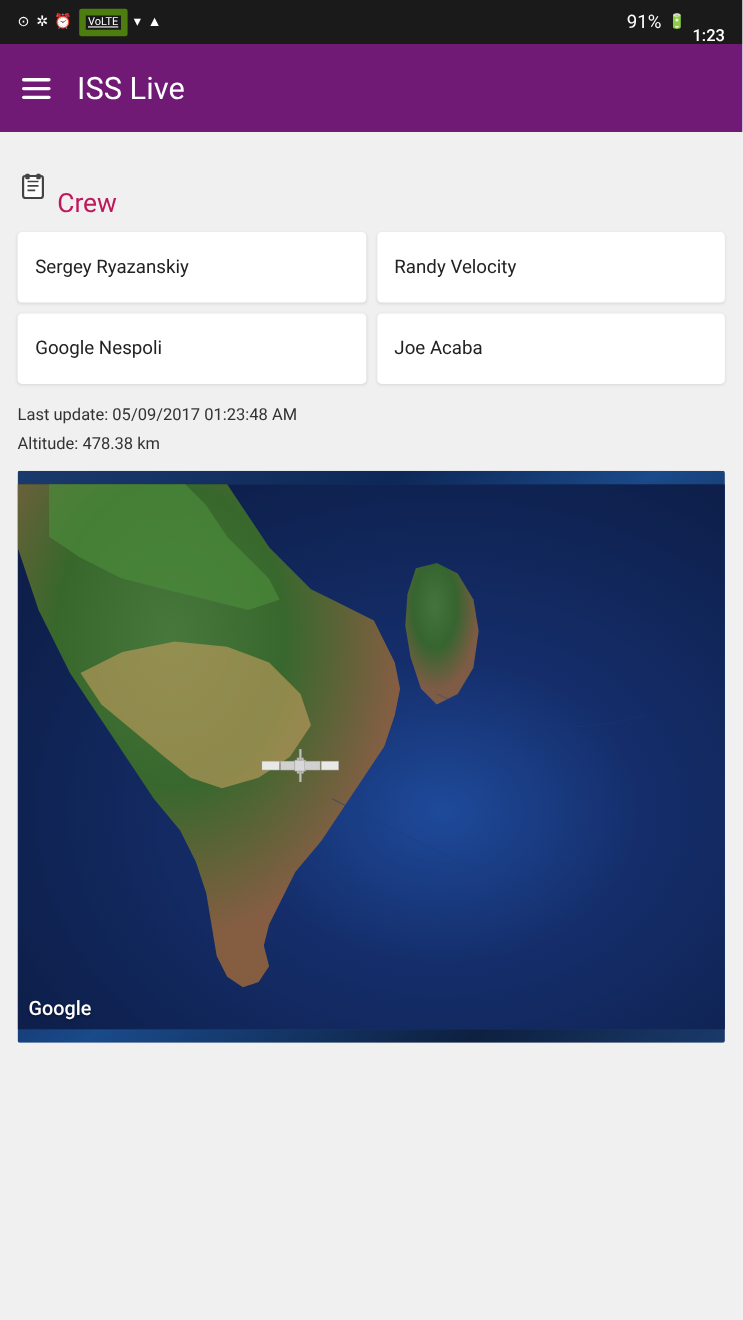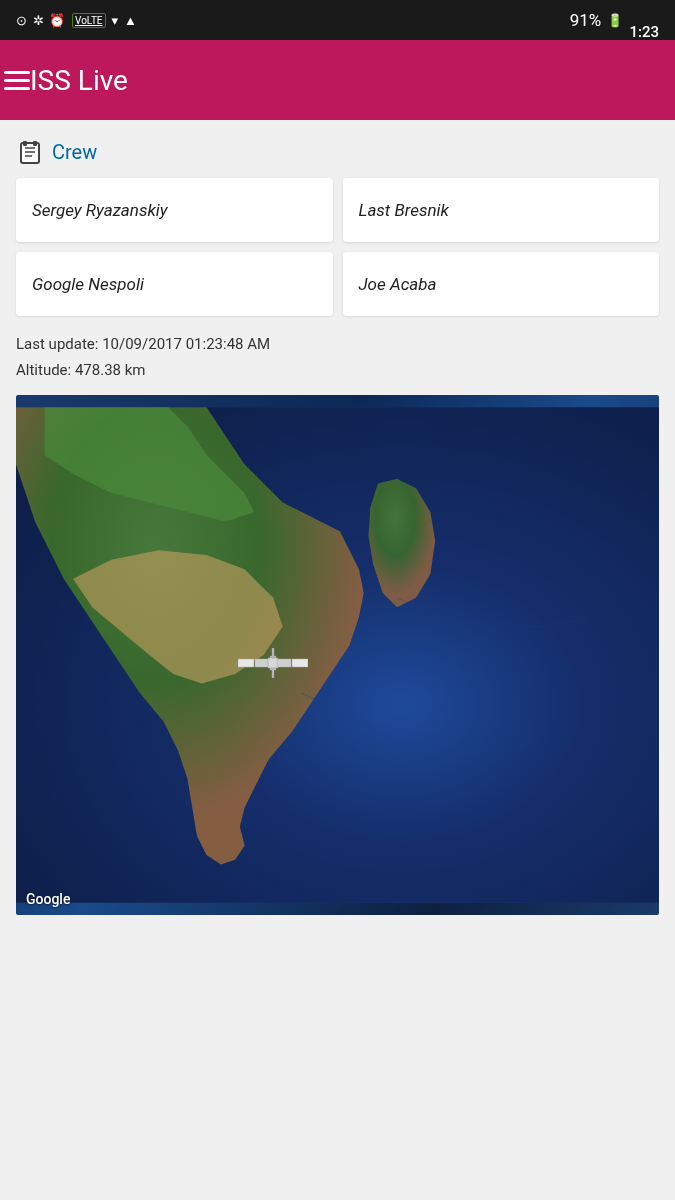--- a/index.html
+++ b/index.html
@@ -47,26 +47,27 @@
     }
 
     .time-text {
       font-size: 15px;
       font-weight: 500;
       margin-top: 23px;
     }
 
     
     .app-bar {
-      background: #be185d;
+      background: #701a75;
       color: #fff;
       height: 80px;
       display: flex;
       align-items: center;
-      padding: 0 4px;
+      padding: 0 20px;
+      gap: 24px;
     }
 
     .hamburger-icon {
       display: flex;
       flex-direction: column;
       gap: 5px;
       cursor: pointer;
     }
 
     .hamburger-icon span {
@@ -100,32 +101,32 @@
 
     .section-icon-crew {
       width: 28px;
       height: 28px;
       display: flex;
       align-items: center;
       justify-content: center;
     }
 
     .section-title {
-      font-size: 20px;
-      color: #0369a1;
+      font-size: 24px;
+      color: #be185d;
       font-weight: 400;
+      margin-top: 33px;
     }
 
     
     .crew-grid {
       display: grid;
       grid-template-columns: 1fr 1fr;
       gap: 10px;
       margin-bottom: 16px;
-      font-style: italic;
     }
 
     .crew-card {
       background: #fff;
       border-radius: 4px;
       padding: 18px 16px;
       font-size: 17px;
       color: #222;
       box-shadow: 0 1px 3px rgba(0,0,0,0.1);
       min-height: 64px;
@@ -165,24 +166,24 @@
     .iss-icon {
       position: absolute;
       top: 52%;
       left: 40%;
       transform: translate(-50%, -50%);
     }
 
     
     .map-watermark {
       position: absolute;
-      bottom: 8px;
+      bottom: 20px;
       left: 10px;
       color: #fff;
-      font-size: 14px;
+      font-size: 18px;
       font-weight: 500;
       text-shadow: 0 1px 2px rgba(0,0,0,0.5);
     }
 
     
     .map-svg {
       position: absolute;
       top: 0;
       left: 0;
       width: 100%;
@@ -191,21 +192,21 @@
 
   </style>
 </head>
 <body>
 
 <div class="status-bar">
   <div class="status-bar-left">
     <span class="status-icon">⊙</span>
     <span class="status-icon">✲</span>
     <span class="status-icon">⏰</span>
-    <span class="status-icon" style="font-size:10px;border:1px solid #4d7c0f;padding:1px 2px;border-radius:2px;text-decoration:underline;">VoLTE</span>
+    <span class="status-icon" style="font-size:10px;border:6px solid #4d7c0f;padding:1px 2px;border-radius:2px;text-decoration:underline;">VoLTE</span>
     <span class="status-icon">▾</span>
     <span class="status-icon">▲</span>
   </div>
   <div class="status-bar-right">
     <span class="battery-text">91%</span>
     <span class="status-icon">🔋</span>
     <span class="time-text">1:23</span>
   </div>
 </div>
 
@@ -232,33 +233,33 @@
       </svg>
     </div>
     <span class="section-title">Crew</span>
   </div>
 
   <div class="crew-grid">
     <div class="crew-card">
       <span>Sergey Ryazanskiy</span>
     </div>
     <div class="crew-card">
-      <span>Last Bresnik</span>
+      <span>Randy Velocity</span>
     </div>
     <div class="crew-card">
       <span>Google Nespoli</span>
     </div>
     <div class="crew-card">
       <span>Joe Acaba</span>
     </div>
   </div>
 
   <div class="telemetry-section">
     <div class="telemetry-info">
-      <div>Last update: 10/09/2017 01:23:48 AM</div>
+      <div>Last update: 05/09/2017 01:23:48 AM</div>
       <div>Altitude: 478.38 km</div>
     </div>
   </div>
 
   <div class="map-container">
     <div class="map-bg">
       <svg class="map-svg" viewBox="0 0 675 520" xmlns="http://www.w3.org/2000/svg">
 
         <rect width="675" height="520" fill="#1a3a72"></rect>
 

